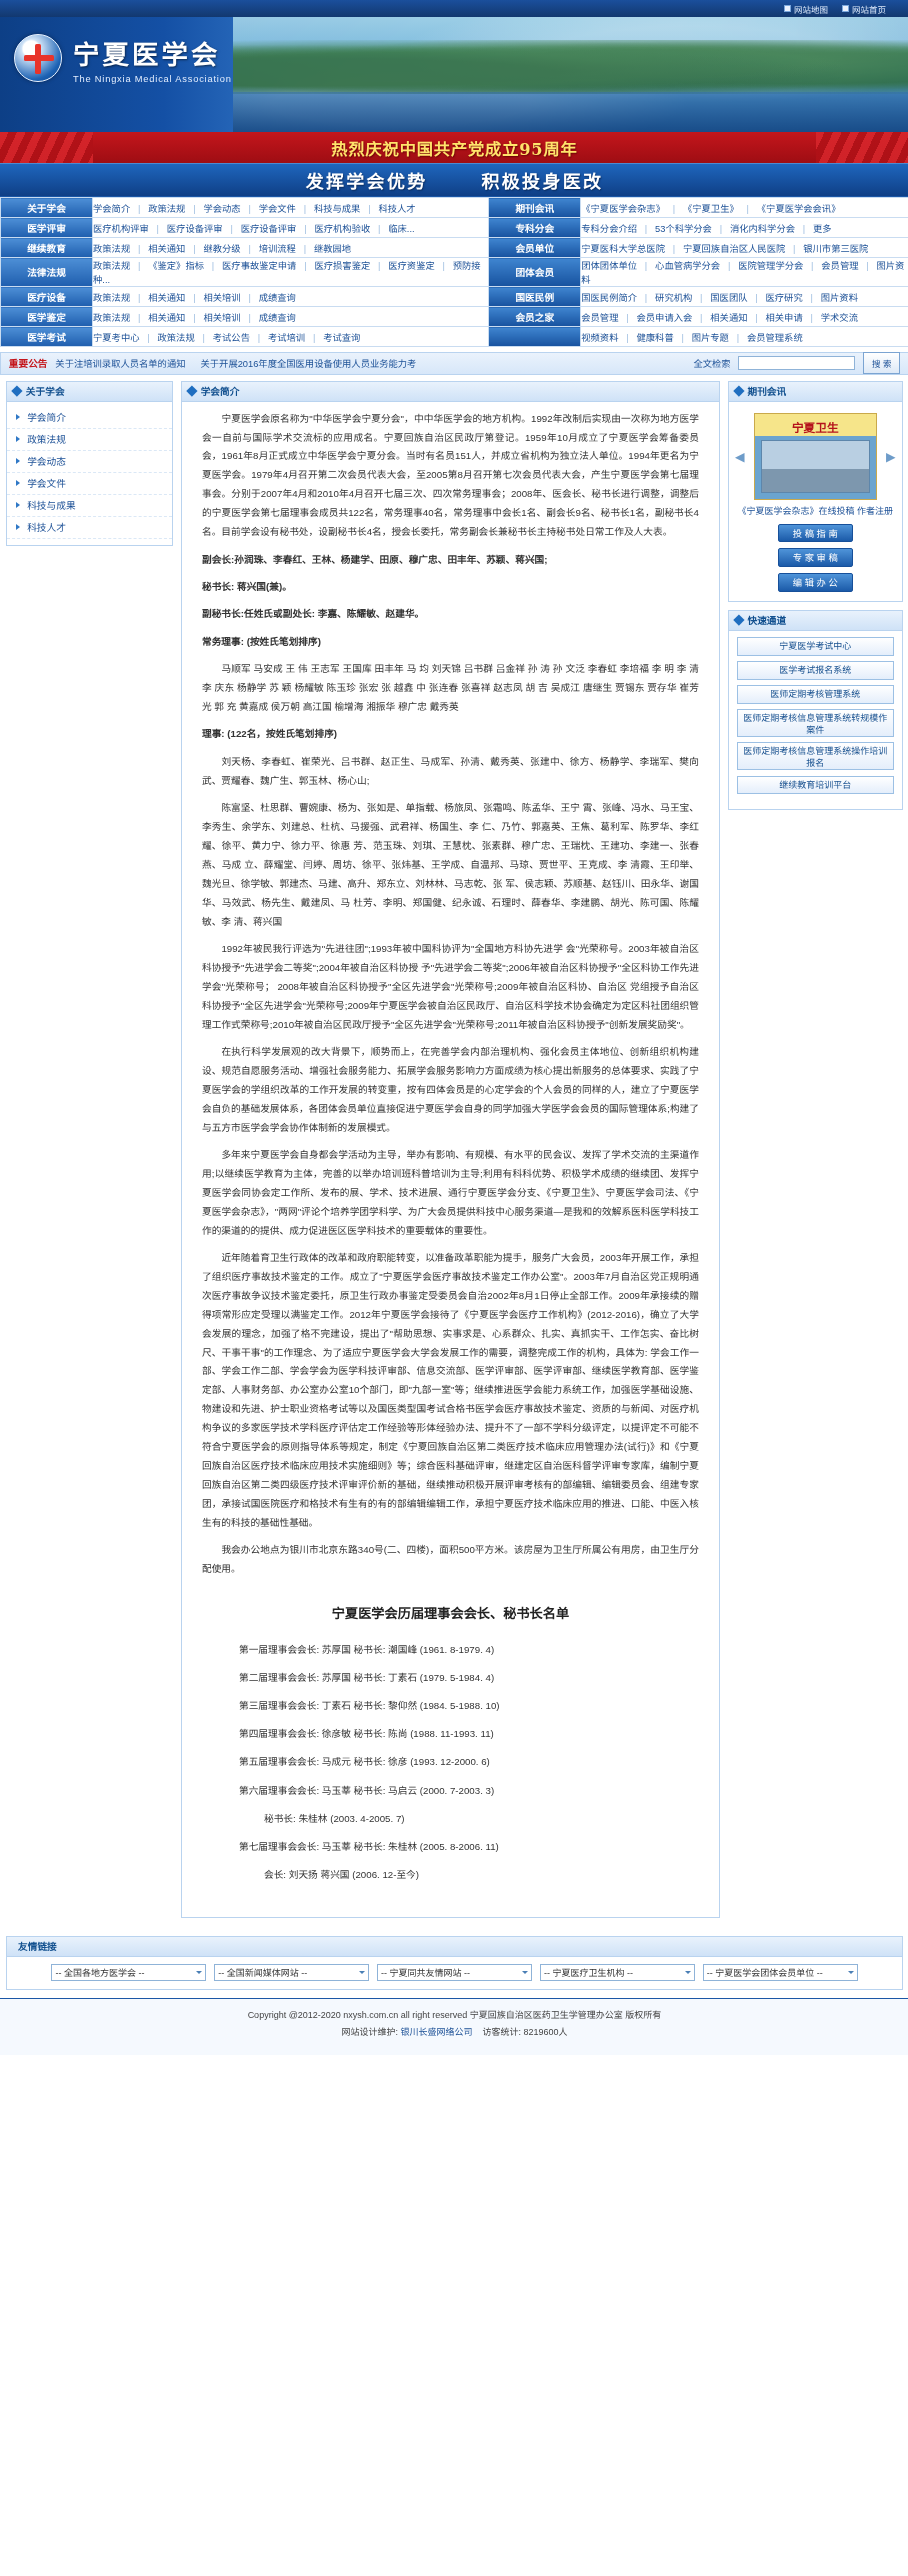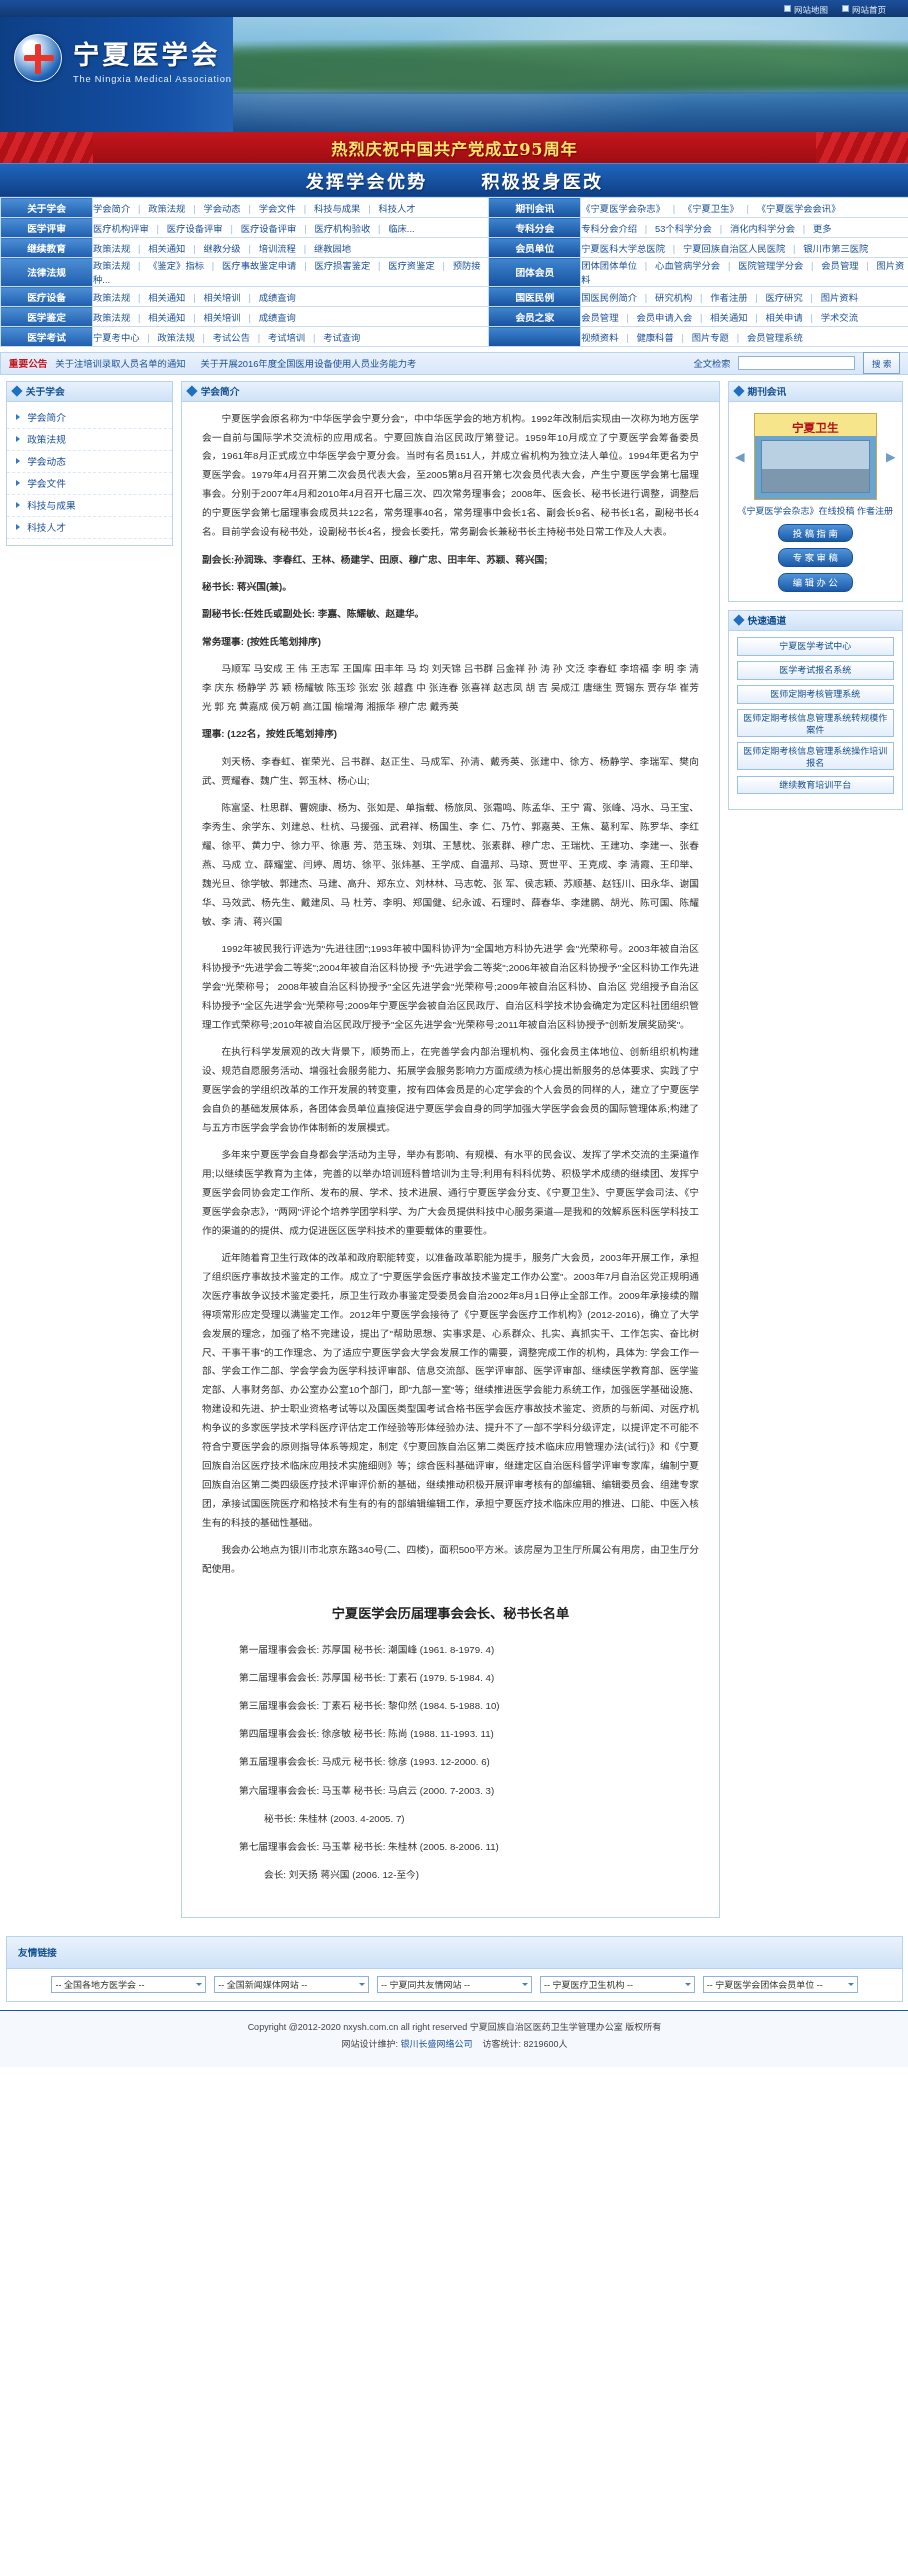--- a/index.html
+++ b/index.html
@@ -200,35 +200,35 @@
     border:0.8px solid #5d86ab;
   }
   .magnav { display:flex; align-items:center; justify-content:center; gap:9.3px; margin-top:4.7px; }
   .magnav .ar { color:#6e9cc9; font-size:12.4px; cursor:pointer; user-select:none; }
   .magcap { font-size:9px; color:#1d5197; margin-top:4.7px; }
 
   .btnrow { display:flex; justify-content:center; gap:6.2px; margin:6.2px 0 3.1px 0; }
   .bluebtn {
     width:75px;height:18.6px;line-height:18.6px;text-align:center;
     background:linear-gradient(to bottom,#4f94d9,#1b5aa8);
-    color:#fff;font-size:9.3px;border:0.8px solid #17509a;border-radius:8px;cursor:pointer;
+    color:#fff;font-size:9.3px;border:0.8px solid #17509a;border-radius:2px;cursor:pointer;
   }
 
   .linklist { padding:6.2px 7.8px 9.3px 7.8px; }
   .linklist div {
     height:18.6px;line-height:17px;margin-bottom:5.4px;text-align:center;
     border:0.8px solid #9cc0e4;background:linear-gradient(to bottom,#ffffff,#e4eefb);
     color:#17508f;font-size:9px;cursor:pointer;overflow:hidden;white-space:nowrap;
   }
   .linklist div.tall { height:28px; line-height:12.4px; padding:1.6px 3.1px; white-space:normal; }
 
   
   .friendwrap { margin:9.3px 6.2px 0 6.2px; border:0.8px solid #b9d3ef; }
   .friendhead {
-    height:32px;display:flex;align-items:center;gap:4.7px;padding:0 6.2px;
+    height:20px;display:flex;align-items:center;gap:4.7px;padding:0 6.2px;
     background:linear-gradient(to bottom,#e9f2fc,#cfe2f7);border-bottom:0.8px solid #b9d3ef;
     color:#12508f;font-weight:bold;font-size:9.7px;
   }
   .friendbody { padding:7.8px; display:flex; gap:7.8px; justify-content:center; flex-wrap:wrap; background:#fff; }
   .selbox {
     width:155px;height:17px;border:0.8px solid #8fb3d8;background:#fff;
     display:flex;align-items:center;justify-content:space-between;padding:0 3.1px;
     font-size:9px;color:#333;cursor:pointer;gap:8px;
   }
   .selbox .cv { width:0;height:0;border-top:3.9px solid #4a7fb5;border-left:3.1px solid transparent;border-right:3.1px solid transparent; }
@@ -305,21 +305,21 @@
           <tr>
             <td class="navhead">法律法规</td>
             <td class="navcell"><a>政策法规</a><span class="navsep">|</span><a>《鉴定》指标</a><span class="navsep">|</span><a>医疗事故鉴定申请</a><span class="navsep">|</span><a>医疗损害鉴定</a><span class="navsep">|</span><a>医疗资鉴定</a><span class="navsep">|</span><a>预防接种...</a></td>
             <td class="navhead alt">团体会员</td>
             <td class="navcell"><a>团体团体单位</a><span class="navsep">|</span><a>心血管病学分会</a><span class="navsep">|</span><a>医院管理学分会</a><span class="navsep">|</span><a>会员管理</a><span class="navsep">|</span><a>图片资料</a></td>
           </tr>
           <tr>
             <td class="navhead">医疗设备</td>
             <td class="navcell"><a>政策法规</a><span class="navsep">|</span><a>相关通知</a><span class="navsep">|</span><a>相关培训</a><span class="navsep">|</span><a>成绩查询</a></td>
             <td class="navhead alt">国医民例</td>
-            <td class="navcell"><a>国医民例简介</a><span class="navsep">|</span><a>研究机构</a><span class="navsep">|</span><a>作者注册</a><span class="navsep">|</span><a>医疗研究</a><span class="navsep">|</span><a>图片资料</a></td>
+            <td class="navcell"><a>国医民例简介</a><span class="navsep">|</span><a>研究机构</a><span class="navsep">|</span><a>国医团队</a><span class="navsep">|</span><a>医疗研究</a><span class="navsep">|</span><a>图片资料</a></td>
           </tr>
           <tr>
             <td class="navhead">医学鉴定</td>
             <td class="navcell"><a>政策法规</a><span class="navsep">|</span><a>相关通知</a><span class="navsep">|</span><a>相关培训</a><span class="navsep">|</span><a>成绩查询</a></td>
             <td class="navhead alt">会员之家</td>
             <td class="navcell"><a>会员管理</a><span class="navsep">|</span><a>会员申请入会</a><span class="navsep">|</span><a>相关通知</a><span class="navsep">|</span><a>相关申请</a><span class="navsep">|</span><a>学术交流</a></td>
           </tr>
           <tr>
             <td class="navhead">医学考试</td>
             <td class="navcell"><a>宁夏考中心</a><span class="navsep">|</span><a>政策法规</a><span class="navsep">|</span><a>考试公告</a><span class="navsep">|</span><a>考试培训</a><span class="navsep">|</span><a>考试查询</a></td>

